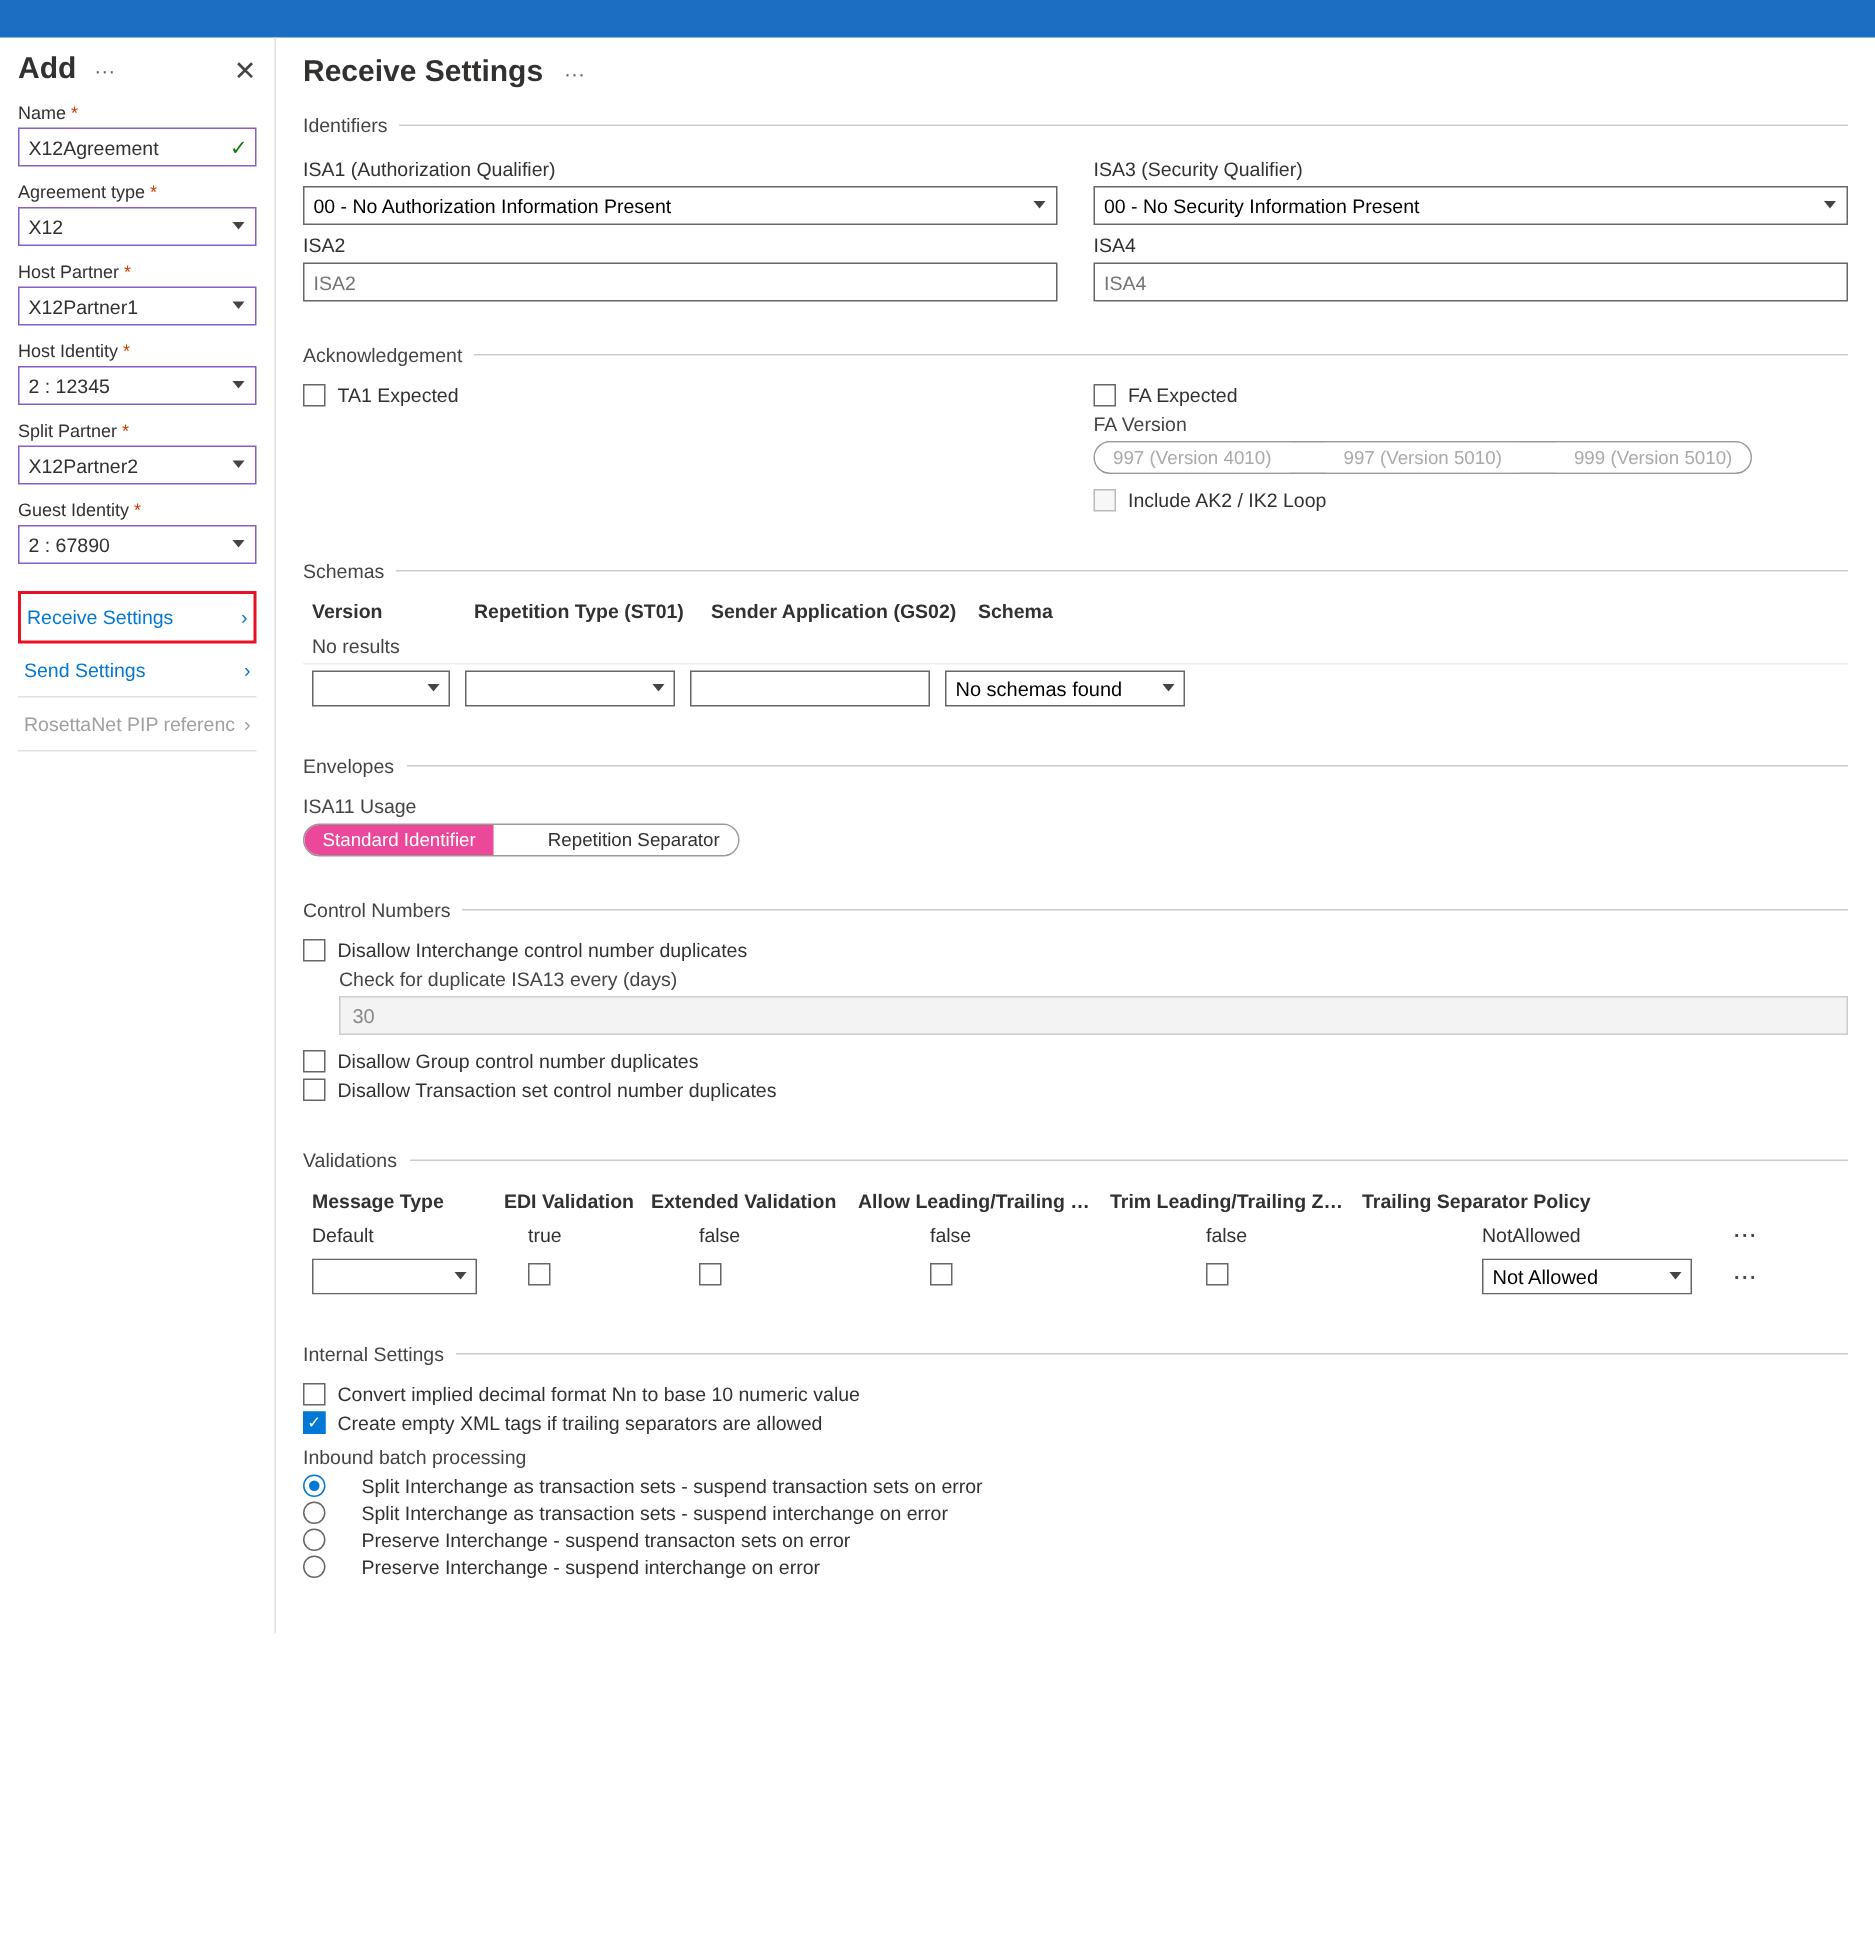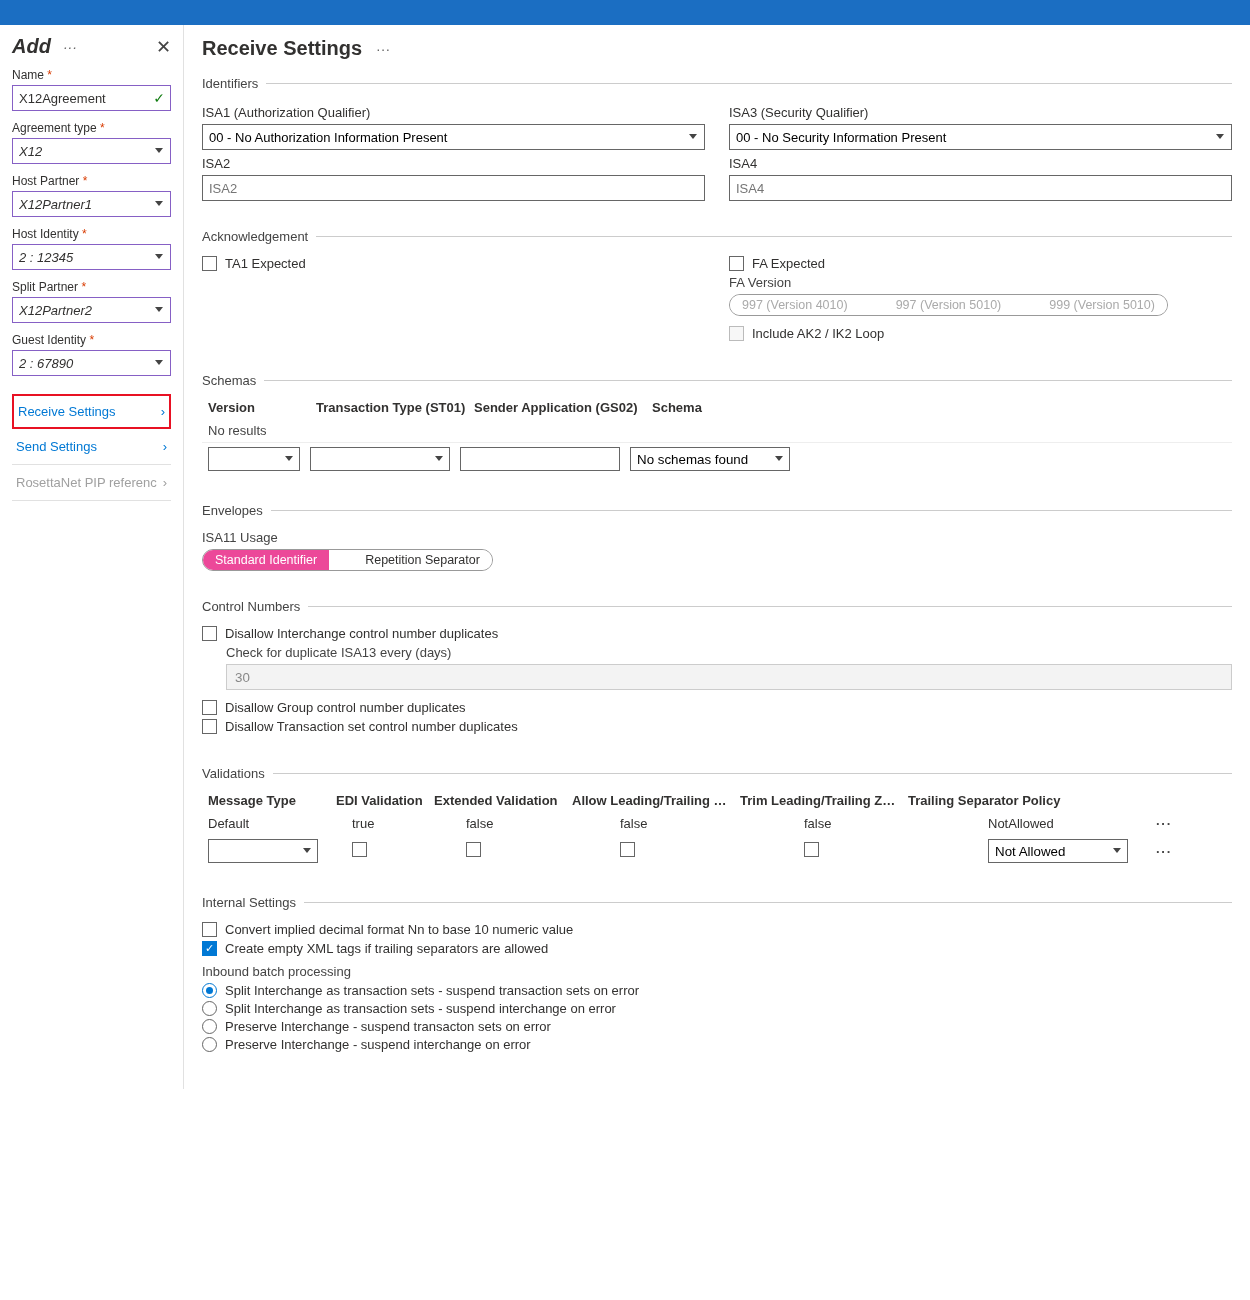--- a/index.html
+++ b/index.html
@@ -12,21 +12,21 @@
   .more-dots { color: #666; cursor: pointer; padding: 0 4px; font-size: 14px; }
   .close-x { font-size: 18px; cursor: pointer; color: #444; font-weight: 300; }
   .field-label { font-size: 12px; color: #323130; margin-top: 10px; margin-bottom: 3px; display: block; }
   .req { color: #d83b01; }
   .side-input, .side-select {
     width: 100%; border: 1px solid #8660c5; padding: 4px 6px; font-size: 13px;
     background: #fff; height: 26px; color: #323130;
   }
   .input-wrap { position: relative; }
   .input-wrap .check-icon { position: absolute; right: 6px; top: 5px; color: #107c10; font-size: 14px; }
-  .side-select { appearance: none; -webkit-appearance: none; padding-right: 20px; font-style: italic; }
+  .side-select { appearance: none; -webkit-appearance: none; padding-right: 20px; }
   .sel-wrap { position: relative; }
   .sel-wrap::after { content: ""; position: absolute; right: 8px; top: 10px; border-left: 4px solid transparent; border-right: 4px solid transparent; border-top: 5px solid #444; pointer-events:none;}
   .link-row { display: flex; align-items: center; justify-content: space-between; padding: 10px 4px; border-bottom: 1px solid #e1e1e1; cursor: pointer; }
   .link-row.active { border: 2px solid #e81123; padding: 8px 4px; }
   .link-row.disabled span { color: #a0a0a0; }
   .link-row span { color: #0078d4; font-size: 13px; }
   .chev { color: #666; }
   .main { flex: 1; padding: 12px 18px 20px 18px; }
   .main-header { display: flex; align-items: center; gap: 10px; margin-bottom: 16px; }
   .main-title { font-size: 20px; font-weight: 600; }
@@ -52,38 +52,38 @@
   .indent { margin-left: 24px; }
   .sub-label { font-size: 13px; color: #444; margin: 4px 0 4px 0; }
   .gray-input { width: 100%; border: 1px solid #ccc; background: #f3f3f3; color: #888; padding: 4px 8px; height: 26px; }
   .tbl-head { display: flex; gap: 8px; font-weight: 600; font-size: 13px; padding: 4px 6px; }
   .tbl-head > div, .tbl-row > div { overflow: hidden; text-overflow: ellipsis; white-space: nowrap; }
   .tbl-row { display: flex; gap: 24px; font-size: 13px; padding: 4px 6px; align-items: center; }
   .small-sel { border: 1px solid #666; height: 24px; background:#fff; appearance:none; -webkit-appearance:none; width: 100%; padding: 2px 20px 2px 6px;}
   .mini-sel-wrap { position: relative; display:inline-block; }
   .mini-sel-wrap::after { content:""; position:absolute; right:7px; top:9px; border-left:4px solid transparent; border-right:4px solid transparent; border-top:5px solid #444; pointer-events:none;}
   .dots-btn { cursor:pointer; color:#444; padding:0 4px; font-weight:bold; letter-spacing:1px; }
-  .radio-row { display:flex; align-items:center; gap:8px; margin:3px 0;text-align:right; }
+  .radio-row { display:flex; align-items:center; gap:24px; margin:3px 0;text-align:right; }
   .radio { width:15px; height:15px; border:1px solid #666; border-radius:50%; display:inline-flex; align-items:center; justify-content:center; cursor:pointer;}
   .radio.sel::after { content:""; width:7px; height:7px; background:#0078d4; border-radius:50%;}
   .radio.sel { border-color:#0078d4; }
   .noresults { color:#444; font-size:13px; padding:4px 6px; }
   .schema-inputs { display:flex; gap:10px; padding:4px 6px; align-items:center; border-top:1px solid #eee;}
   .schema-inputs .mini-sel-wrap { }
   .more-link-spacer { margin-top: 18px; }
 </style>
 </head>
 <body>
 
 <div class="top-bar"></div>
 <div class="layout">
 
   <div class="side">
     <div class="side-header">
-      <div style="display:flex; align-items:center; gap:8px;font-style:italic;">
+      <div style="display:flex; align-items:center; gap:8px;">
         <span class="side-title">Add</span>
         <span class="more-dots">···</span>
       </div>
       <span class="close-x">✕</span>
     </div>
 
     <label class="field-label"><span>Name</span> <span class="req">*</span></label>
     <div class="input-wrap">
       <input class="side-input" value="X12Agreement" style="">
       <span class="check-icon">✓</span>
@@ -168,21 +168,21 @@
             <span>Include AK2 / IK2 Loop</span>
           </div>
         </div>
       </div>
     </fieldset>
 
     <fieldset>
       <legend>Schemas</legend>
       <div class="tbl-head">
         <div style="width:100px">Version</div>
-        <div style="width:150px">Transaction Type (ST01)</div>
+        <div style="width:150px">Repetition Type (ST01)</div>
         <div style="width:170px">Sender Application (GS02)</div>
         <div style="width:160px">Schema</div>
       </div>
       <div class="noresults">No results</div>
       <div class="schema-inputs">
         <div class="mini-sel-wrap" style="width:92px"><select class="small-sel"></select></div>
         <div class="mini-sel-wrap" style="width:140px"><select class="small-sel"></select></div>
         <input class="plain-input" style="width: 160px; height: 24px;">
         <div class="mini-sel-wrap" style="width:160px"><select class="small-sel"><option>No schemas found</option></select></div>
       </div>

